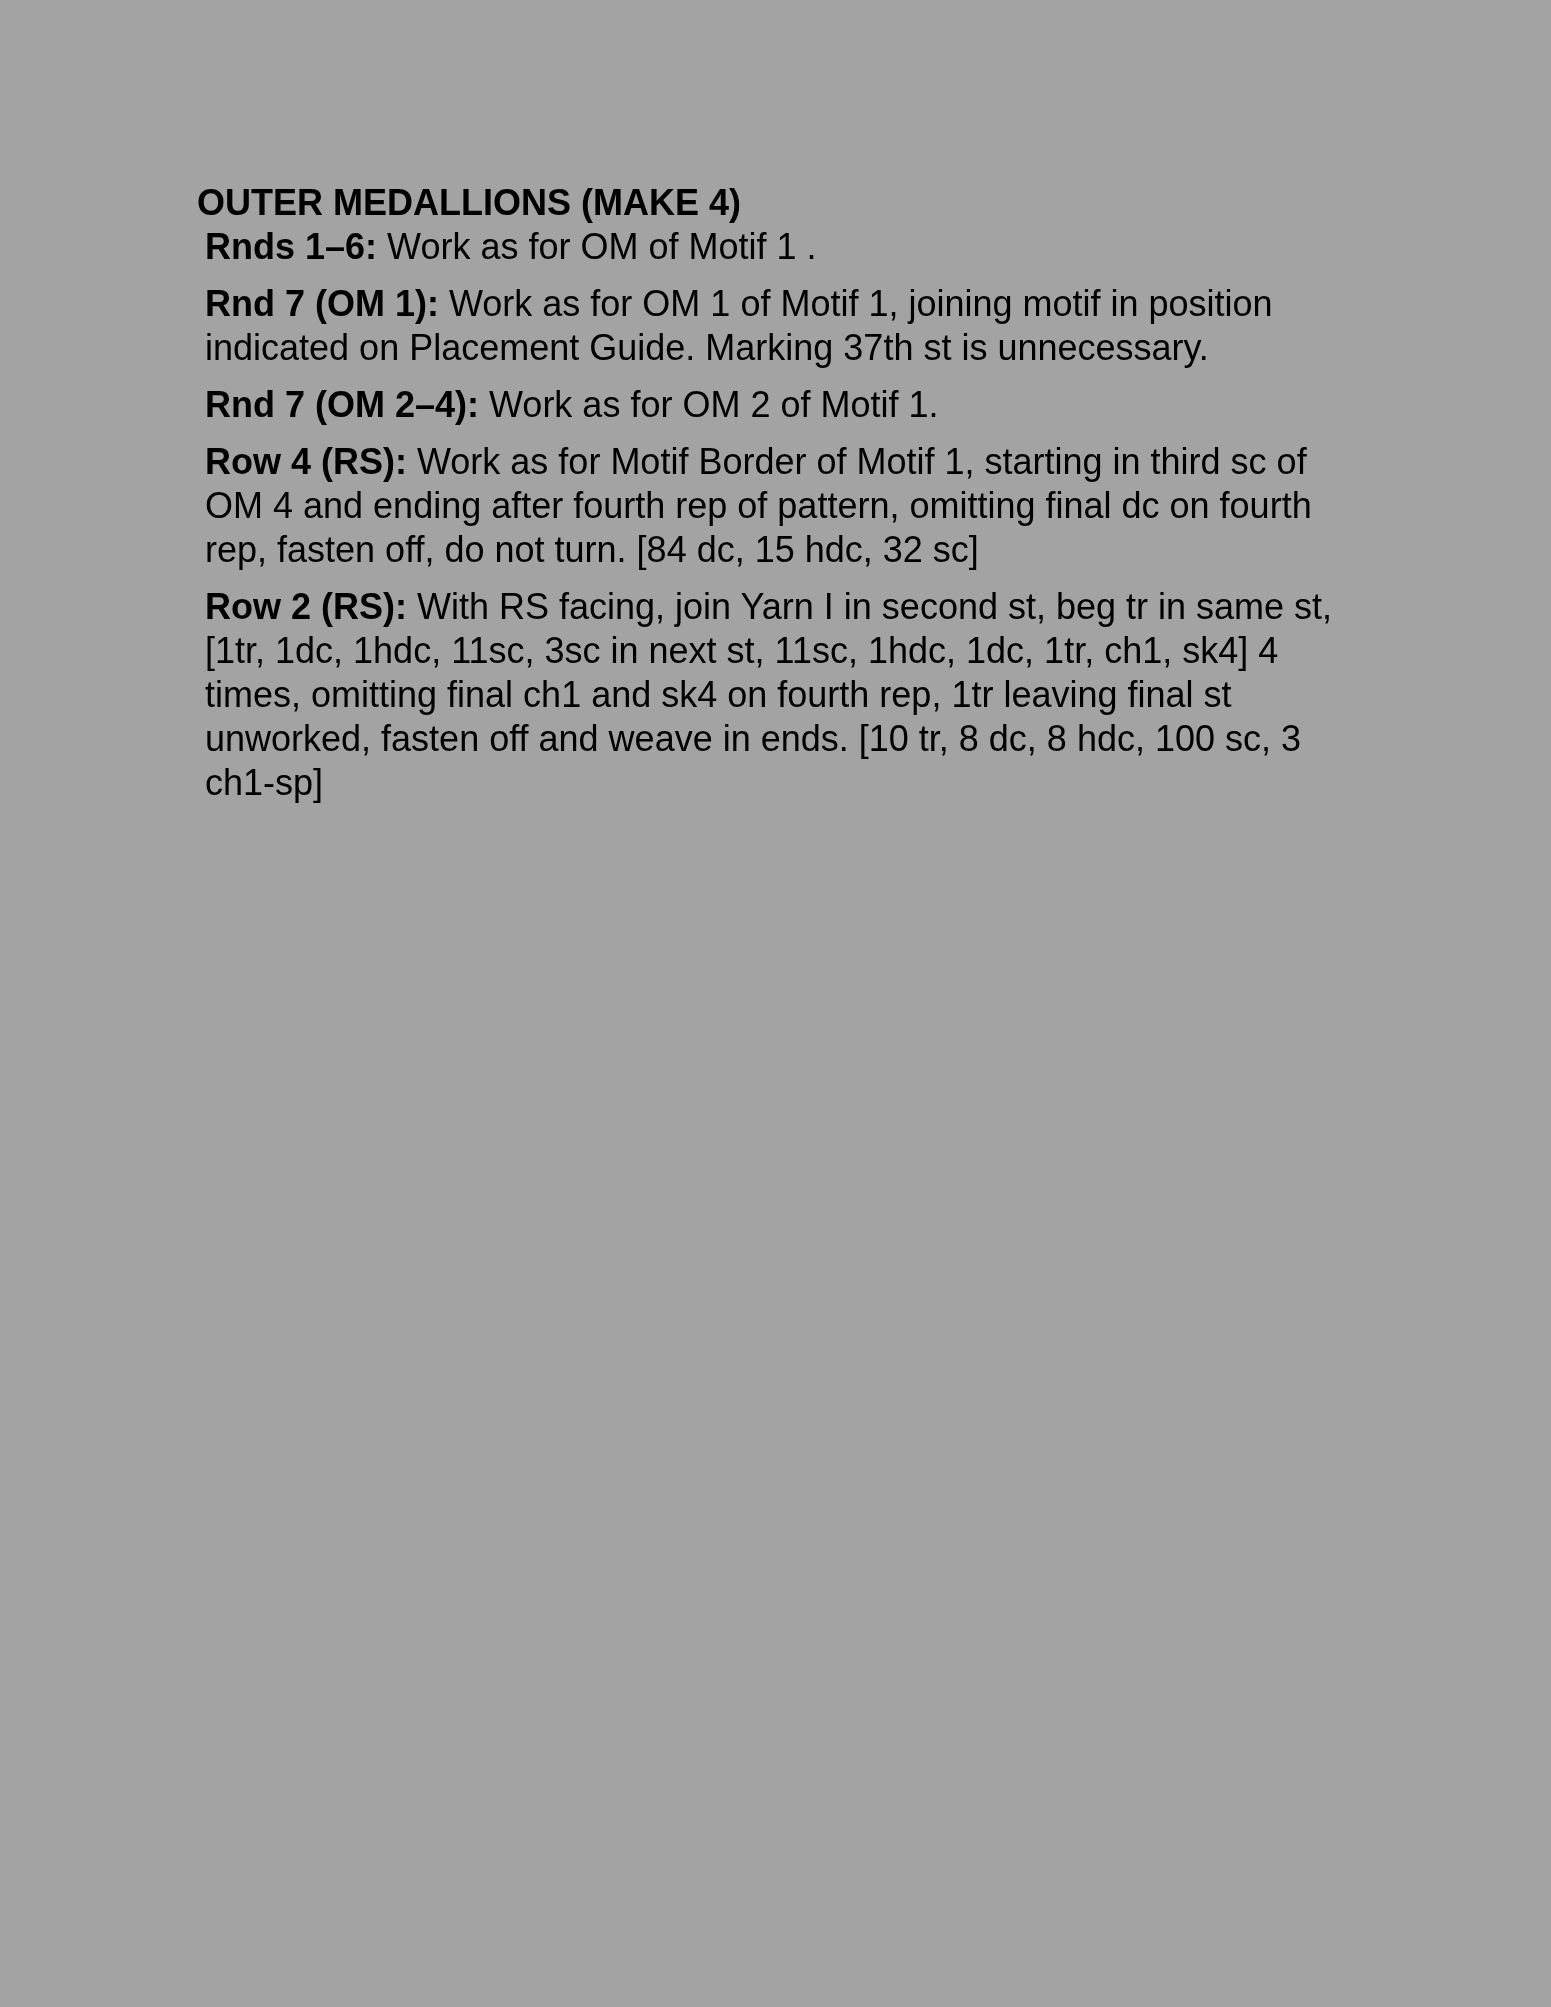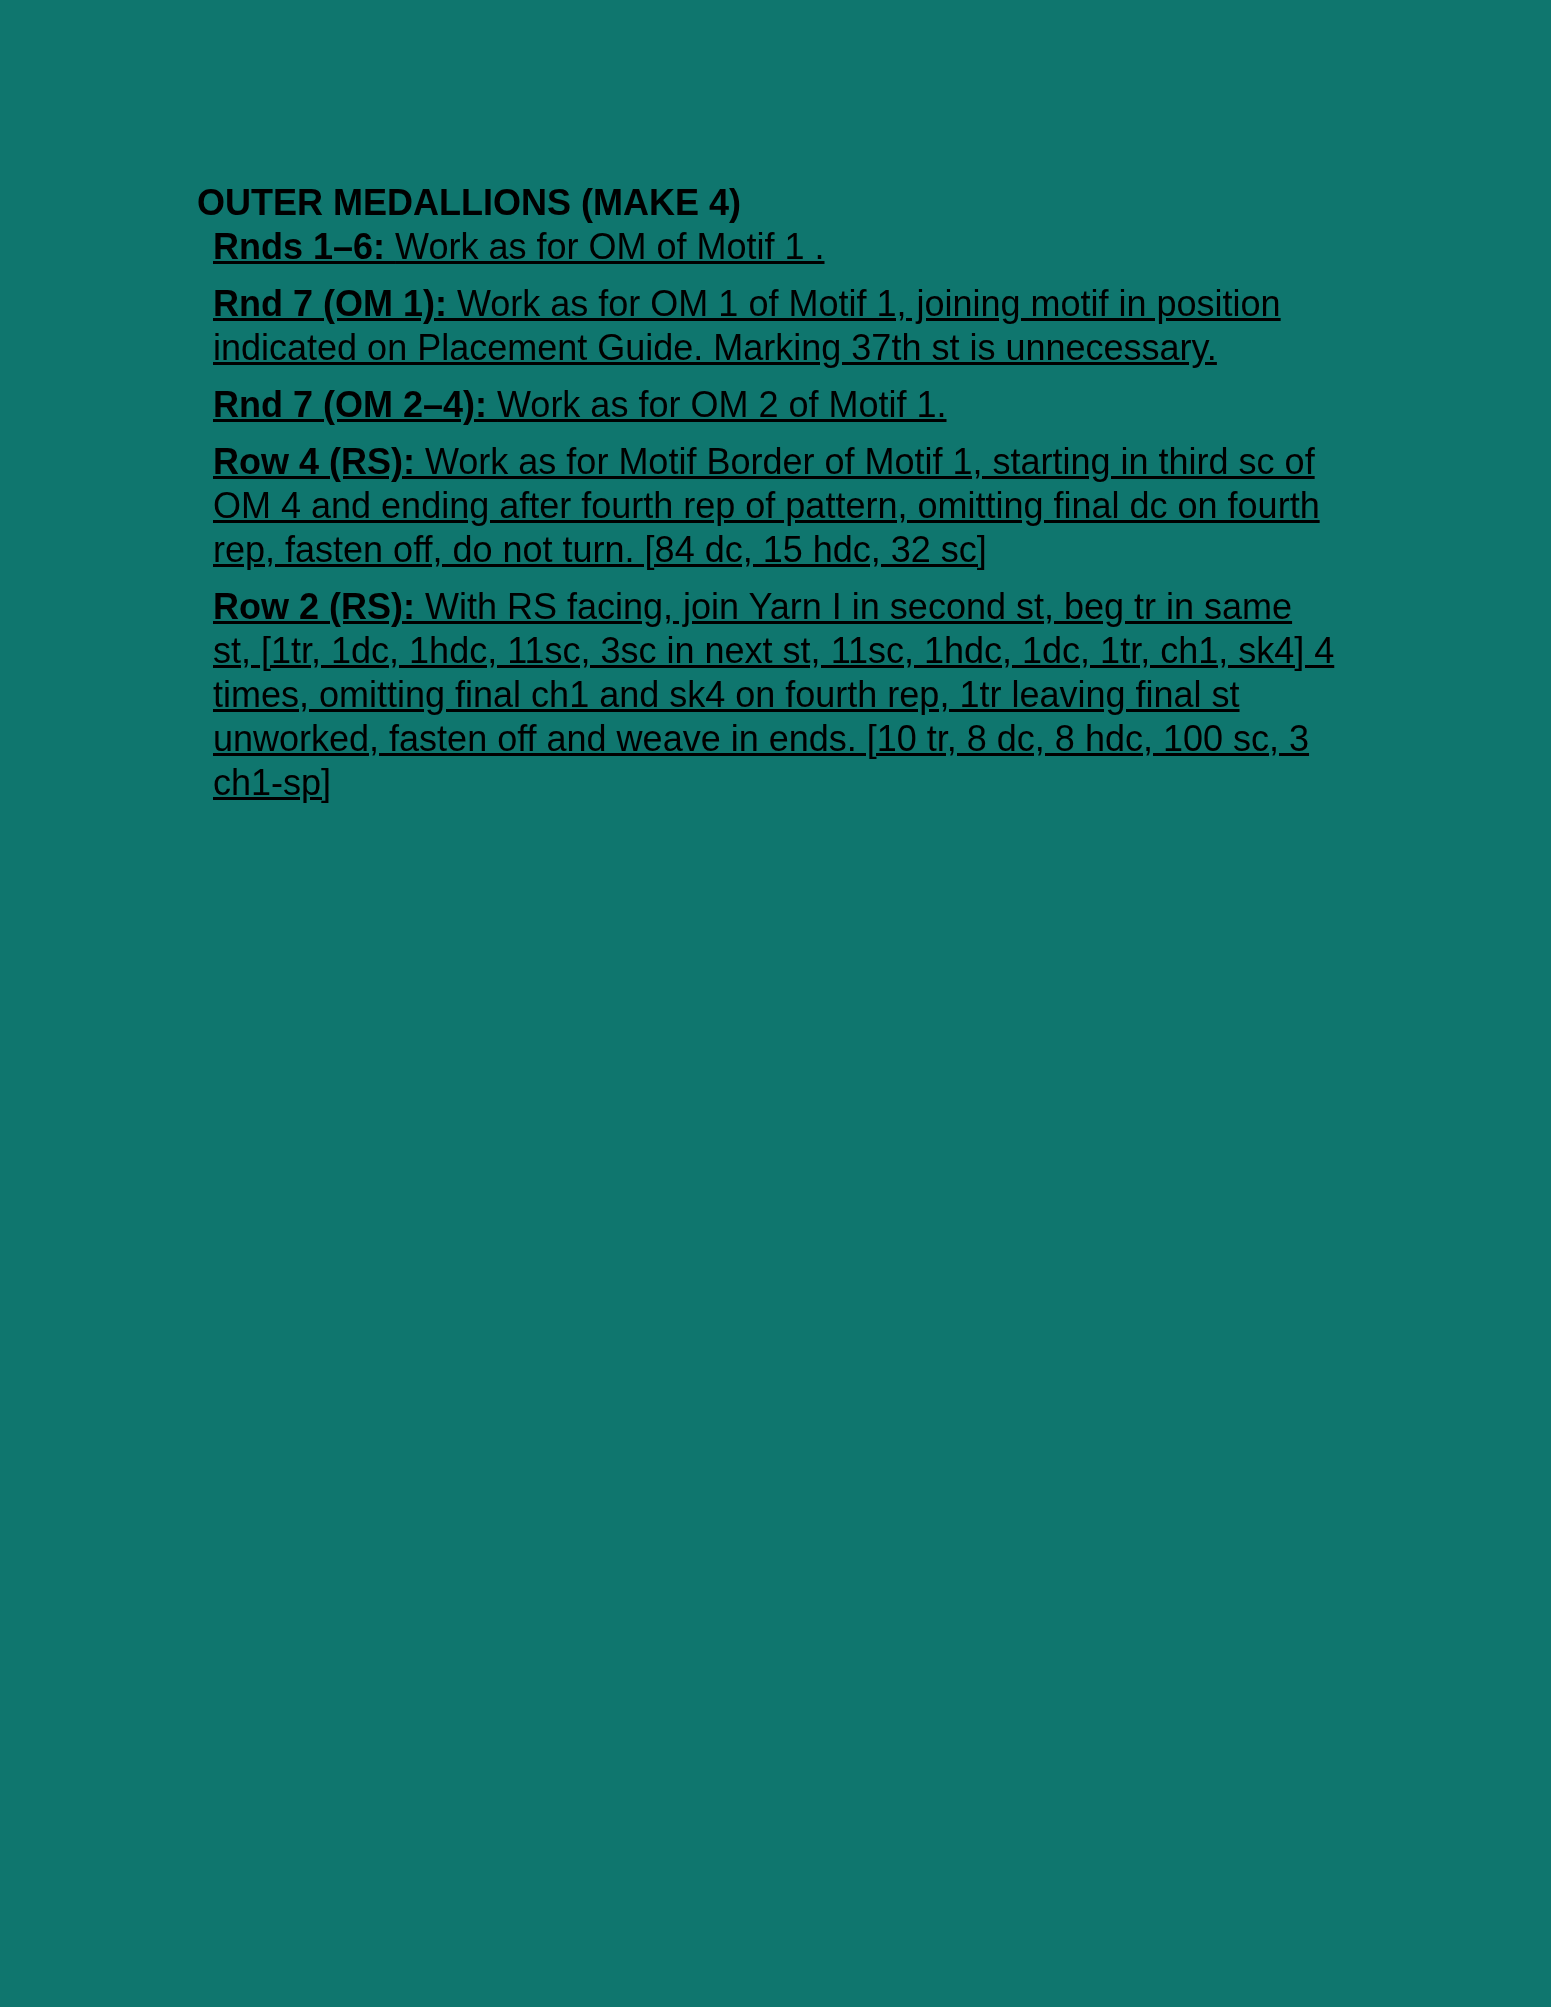--- a/index.html
+++ b/index.html
@@ -4,21 +4,21 @@
 <style>
   html, body {
     margin: 0;
     padding: 0;
     background: #ffffff;
   }
   .page {
     position: relative;
     width: 1551px;
     height: 2007px;
-    background: #0f766e;
+    background: #a3a3a3;
     overflow: hidden;
     font-family: "Liberation Sans", "DejaVu Sans", sans-serif;
     color: #000000;
   }
   .content {
     position: absolute;
     left: 197px;
     top: 181px;
     width: 1140px;
     font-size: 36px;
@@ -27,22 +27,21 @@
   .section-heading {
     margin: 0;
     font-size: 36px;
     line-height: 44px;
     font-weight: bold;
   }
   section:not(:first-child) .section-heading {
     margin-top: 20px;
   }
   .para {
-    margin: 0 0 13px 16px;
-    text-decoration: underline;
+    margin: 0 0 13px 8px;
   }
   .run-label {
     font-weight: bold;
   }
 </style>
 </head>
 <body>
 
 <div class="page">
   <div class="content">

